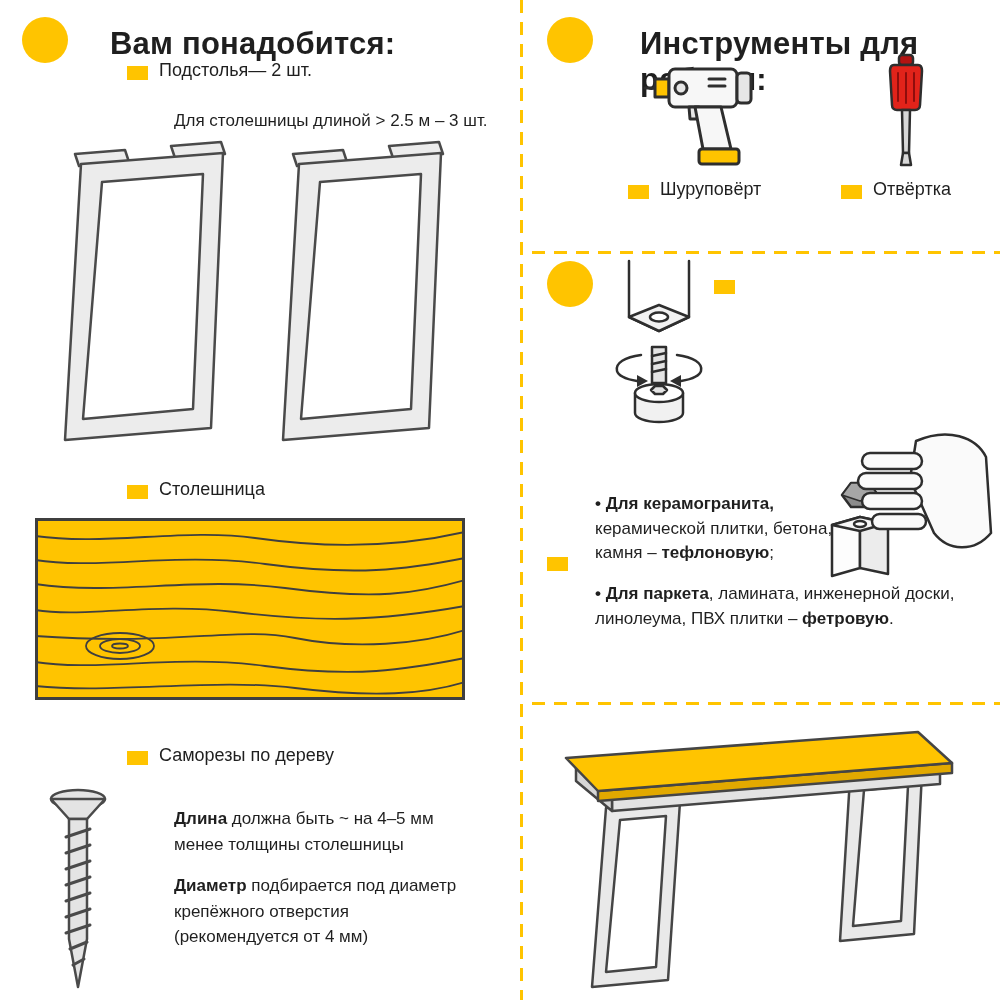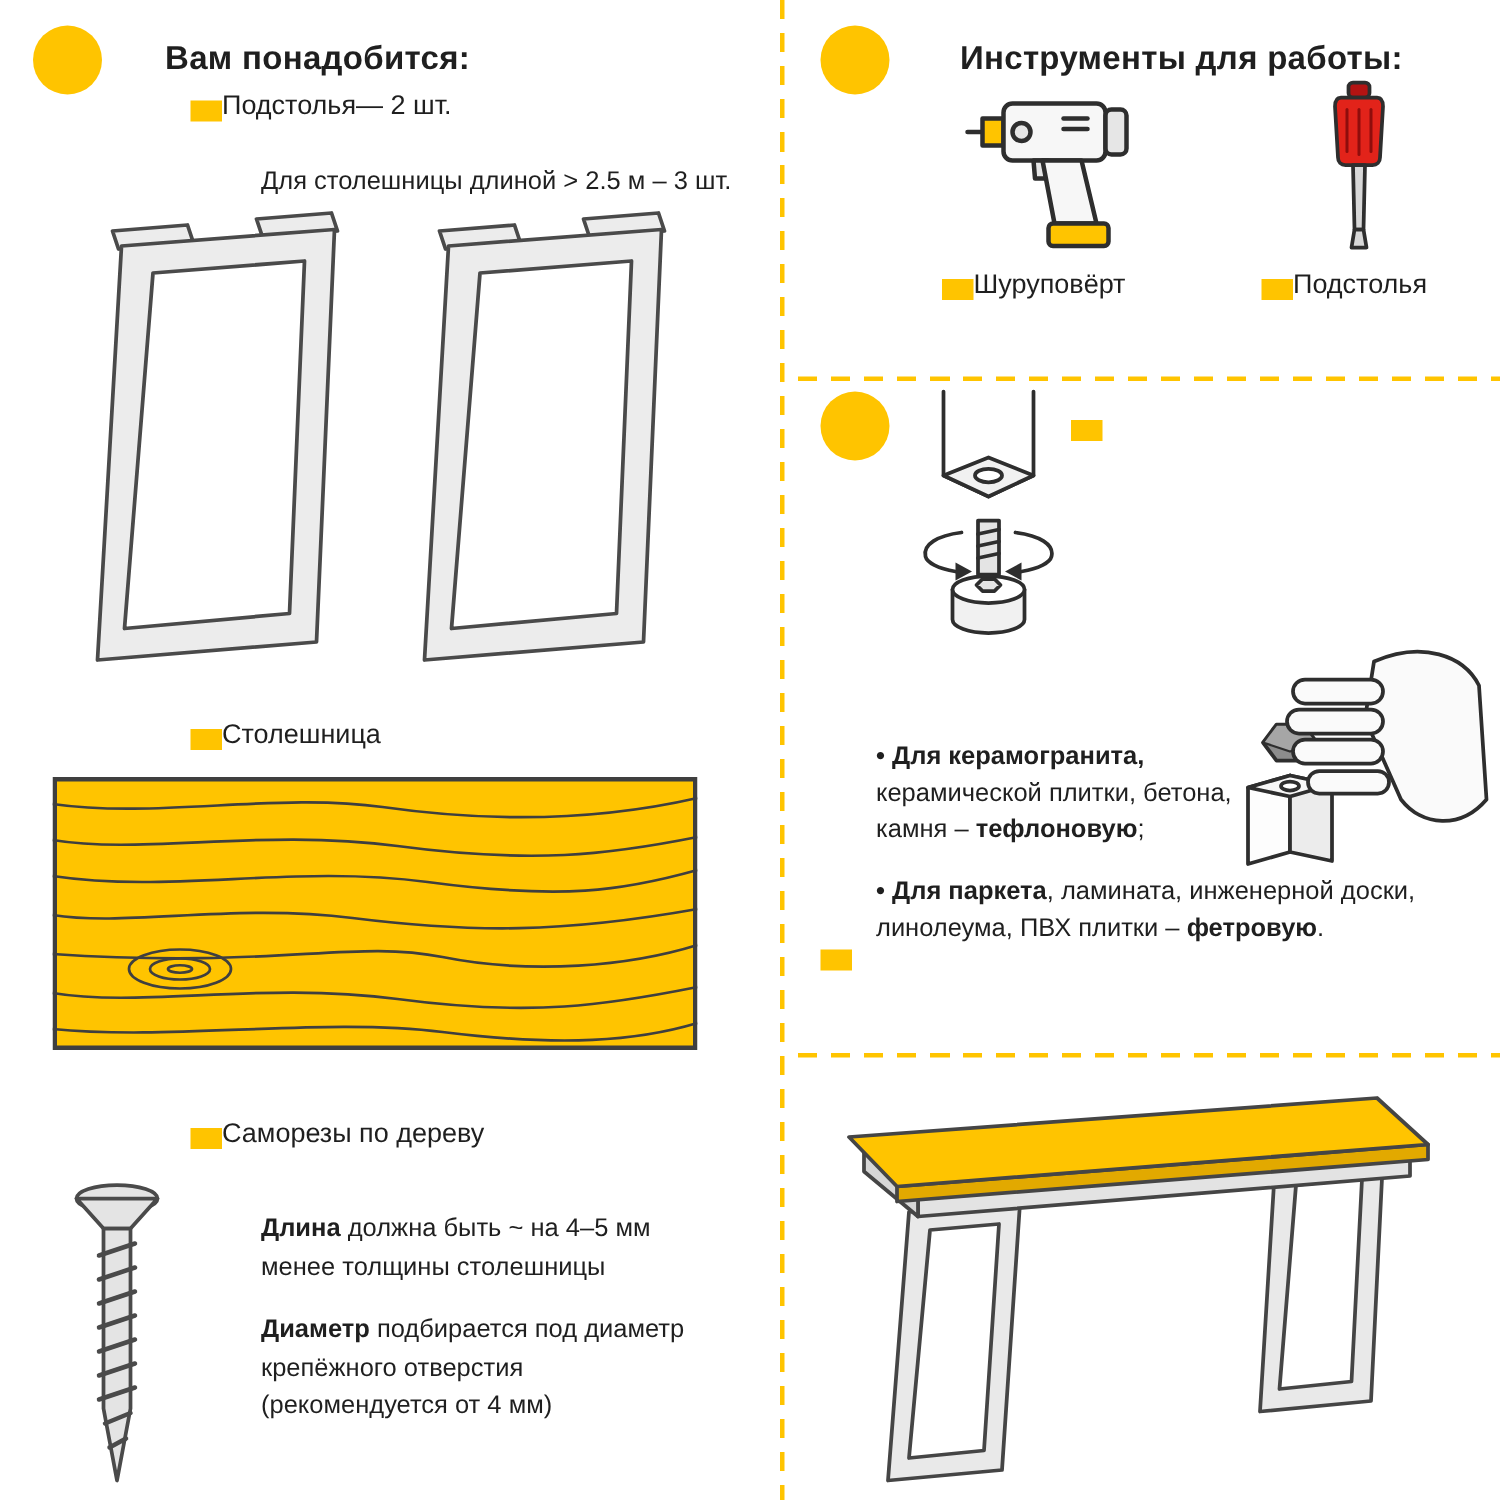--- a/index.html
+++ b/index.html
@@ -5,22 +5,22 @@
   :root{ --y:#FFC400; --ink:#1f1f1f; }
   html,body{margin:0;padding:0}
   body{
     width:1000px;height:1000px;position:relative;overflow:hidden;
     background:#ffffff;color:var(--ink);
     font-family:"Liberation Sans", sans-serif;
   }
   .page{position:absolute;inset:0}
   .abs{position:absolute}
   .dot{position:absolute;width:46px;height:46px;border-radius:50%;background:var(--y)}
-  .h1{position:absolute;margin:0;font-size:22px;font-weight:bold;letter-spacing:.2px}
-  .item{position:absolute;display:flex;align-items:flex-end;}
+  .h1{position:absolute;margin:0;font-size:31px;font-weight:bold;letter-spacing:.2px}
+  .item{position:absolute;display:flex;align-items:center;gap:11px}
   .sq{flex:0 0 auto;width:21px;height:14px;background:var(--y);margin-top:4px}
   .ilabel{font-size:18px}
   .note{margin:16px;font-size:17px;line-height:1.5}
   .lh145{line-height:1.45}
   .b{font-weight:bold}
   .vdash{position:absolute;width:3px;background:repeating-linear-gradient(to bottom,var(--y) 0 13px,transparent 13px 22px)}
   .hdash{position:absolute;height:3px;background:repeating-linear-gradient(to right,var(--y) 0 13px,transparent 13px 22px)}
   svg{display:block}
 </style>
 </head>
@@ -139,21 +139,21 @@
       <path d="M19,100 L25,100 L27,112 L17,112 Z" fill="#d8d8d8"></path>
     </g>
   </svg>
 
   <div class="item" style="left:628px;top:179px">
     <span class="sq"></span>
     <span class="ilabel">Шуруповёрт</span>
   </div>
   <div class="item" style="left:841px;top:179px">
     <span class="sq"></span>
-    <span class="ilabel">Подстолья</span>
+    <span class="ilabel">Отвёртка</span>
   </div>
 
   <div class="dot" style="left:547px;top:261px"></div>
 
   <svg class="abs" style="left:607px;top:259px" width="104" height="198" viewBox="0 0 104 198">
     <g stroke="#2e2e2e" stroke-width="2.5" fill="#ffffff" stroke-linejoin="round" stroke-linecap="round">
       <path d="M22,2 L22,58 L52,72 L82,58 L82,2" fill="none"></path>
       <path d="M22,58 L52,46 L82,58 L52,72 Z" fill="#f1f1f1"></path>
       <ellipse cx="52" cy="58" rx="9" ry="4.5" fill="#ffffff"></ellipse>
       <path d="M34,96 C18,98 8,104 10,112 C11,116 18,120 30,122" fill="none"></path>

